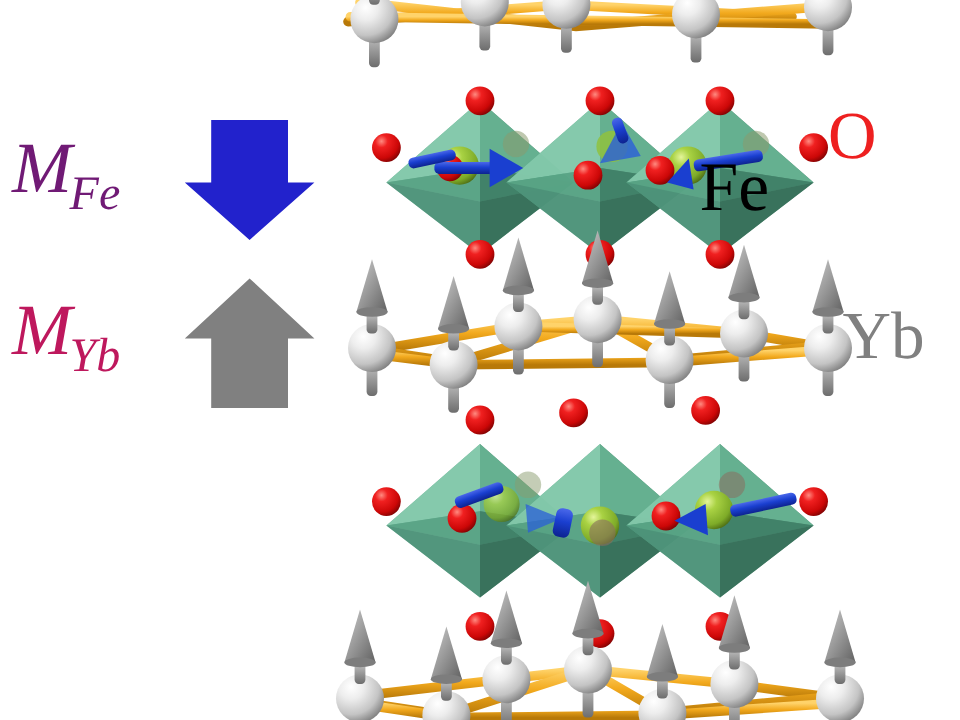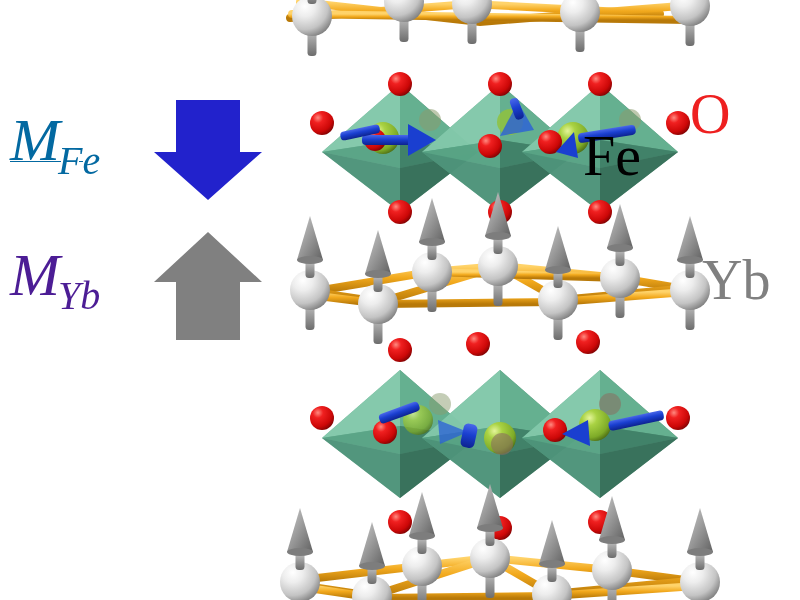--- a/index.html
+++ b/index.html
@@ -44,27 +44,26 @@
   .mlabel .sub {
     font-size: 40px;
     font-style: italic;
     position: relative;
     top: 14px;
     left: -2px;
   }
   #label-mfe {
     left: 10px;
     top: 110px;
-    color: #0369a1;
-    text-decoration: underline;
+    color: #701a75;
   }
   #label-myb {
     left: 10px;
     top: 245px;
-    color: #4c1d95;
+    color: #be185d;
   }
   .elabel {
     position: absolute;
     font-family: "Liberation Serif", serif;
     font-style: normal;
     line-height: 1;
     white-space: nowrap;
     user-select: none;
   }
   #label-o {

